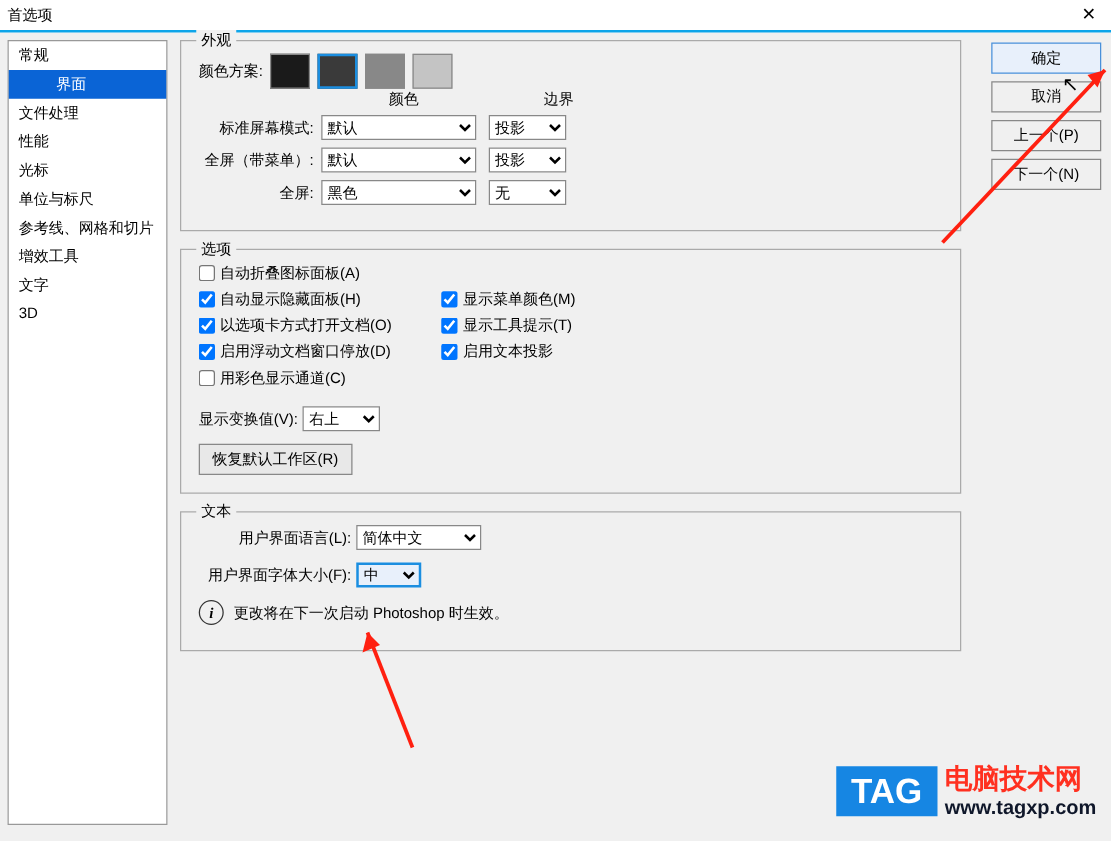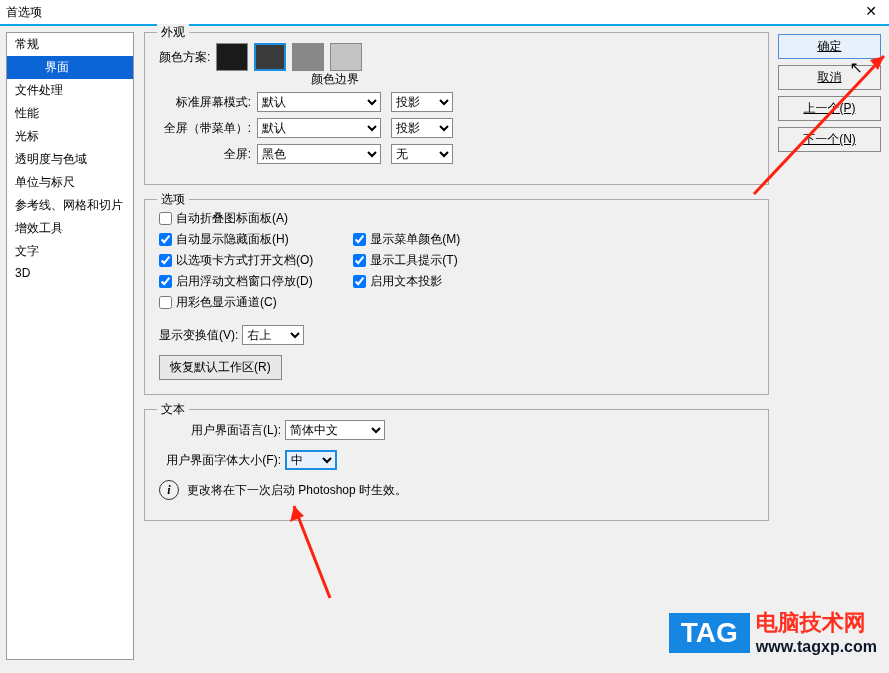--- a/index.html
+++ b/index.html
@@ -51,25 +51,24 @@
     }
     .content-area {
       flex: 1;
       padding: 6px 10px;
       position: relative;
     }
     .button-col {
       position: absolute;
       right: 8px;
       top: 8px;
-      width: 103px;
+      width: 88px;
       display: flex;
       flex-direction: column;
       gap: 6px;
-      text-decoration: underline;
     }
     .btn {
       background: #f0f0f0;
       border: 1px solid #888;
       padding: 3px 0;
       font-size: 12px;
       cursor: pointer;
       text-align: center;
     }
     .btn.primary {
@@ -121,21 +120,21 @@
     .grid-label {
       width: 98px;
       text-align: right;
       padding-right: 6px;
     }
     .grid-header {
       display: flex;
       margin-bottom: 4px;
     }
     .grid-header .h1 { margin-left: 152px; }
-    .grid-header .h2 { }
+    .grid-header .h2 { margin-left: 100px; }
     select {
       font-size: 12px;
       height: 20px;
       border: 1px solid #888;
       background: #fff;
     }
     select.wide { width: 124px; margin-right: 10px;}
     select.narrow { width: 62px; }
     .checkbox-col {
       display: inline-block;
@@ -228,21 +227,20 @@
 </div>
 
 <div class="main-area">
 
   <div class="sidebar">
     <div class="sidebar-item">常规</div>
     <div class="sidebar-item selected">界面</div>
     <div class="sidebar-item">文件处理</div>
     <div class="sidebar-item">性能</div>
     <div class="sidebar-item">光标</div>
-    <div class="sidebar-item">透明度与色域</div>
     <div class="sidebar-item">单位与标尺</div>
     <div class="sidebar-item">参考线、网格和切片</div>
     <div class="sidebar-item">增效工具</div>
     <div class="sidebar-item">文字</div>
     <div class="sidebar-item">3D</div>
   </div>
 
   <div class="content-area">
 
     <div class="button-col">

